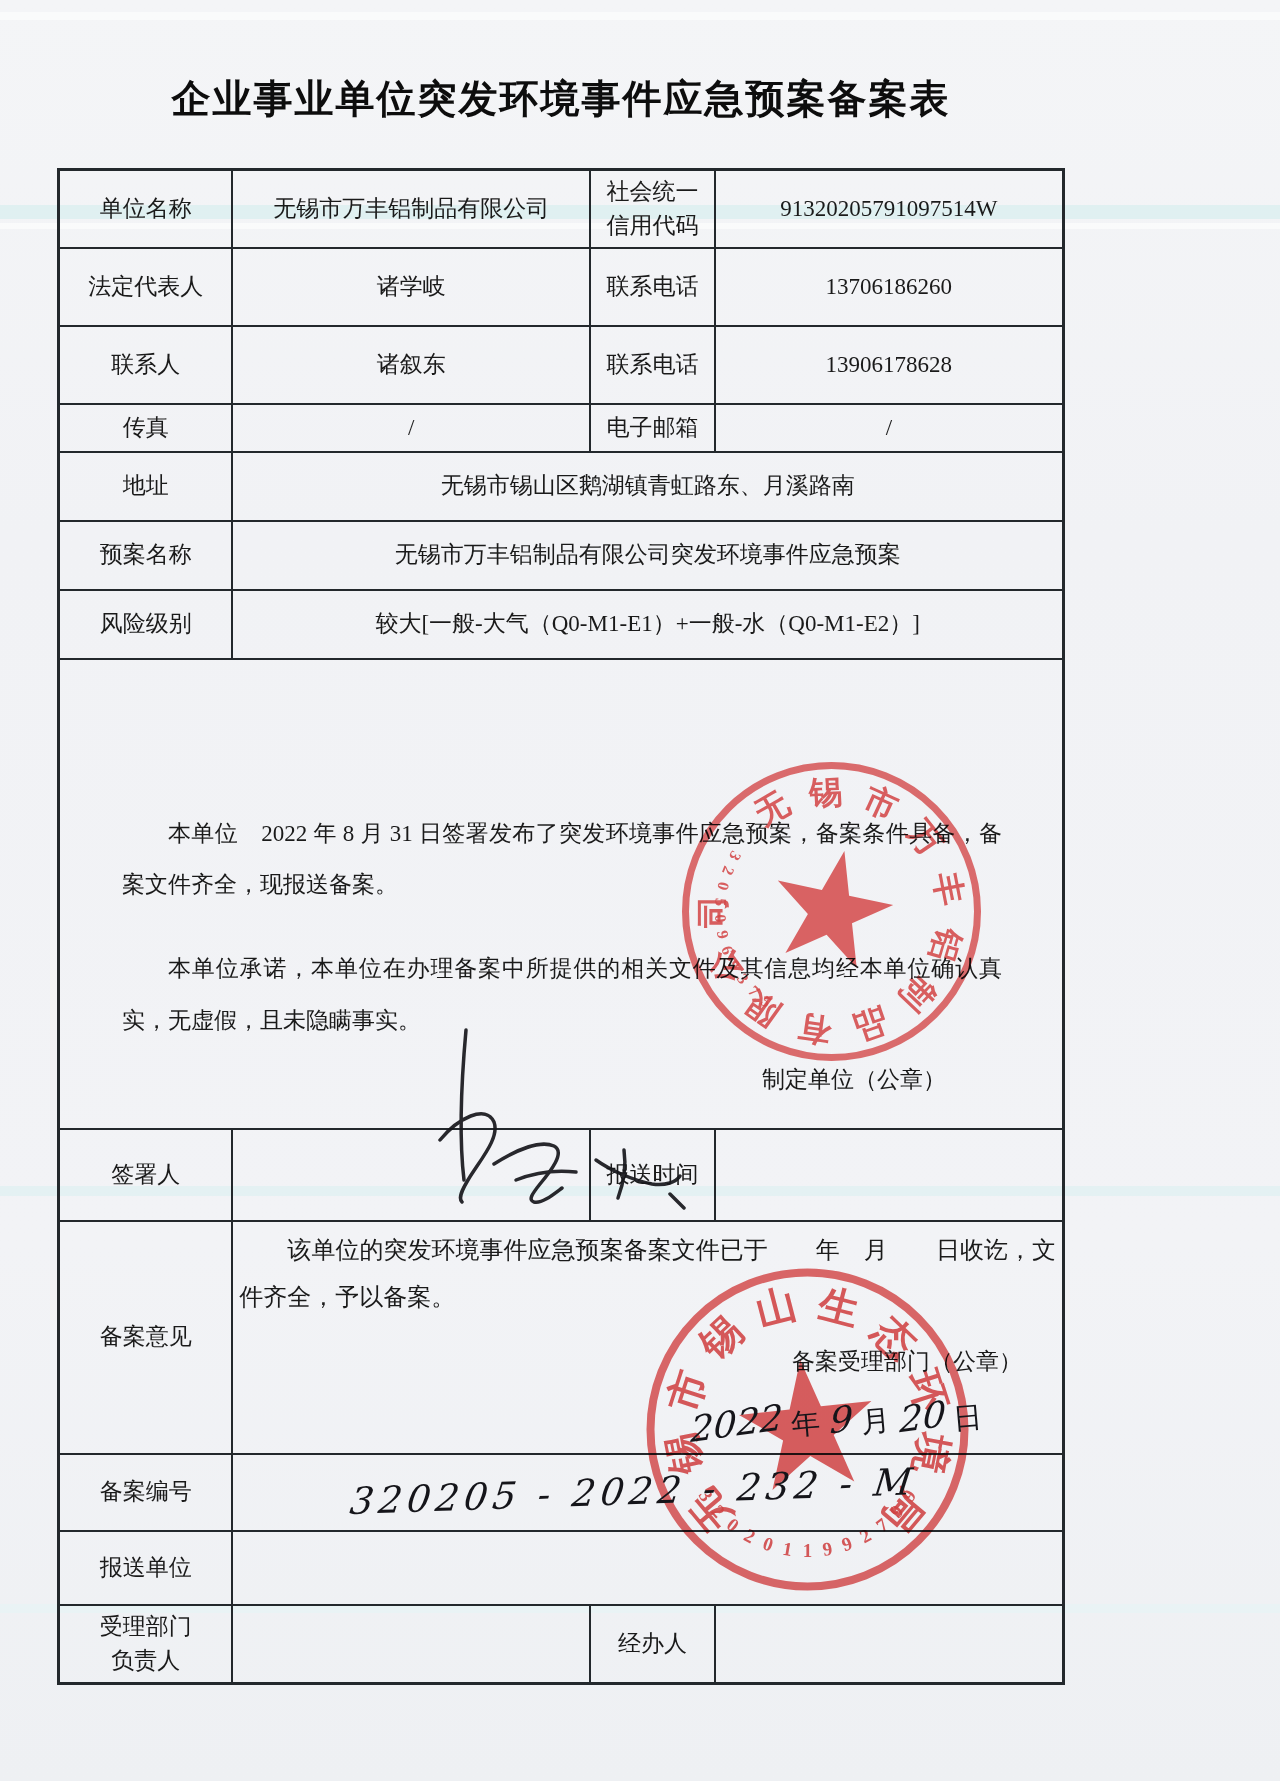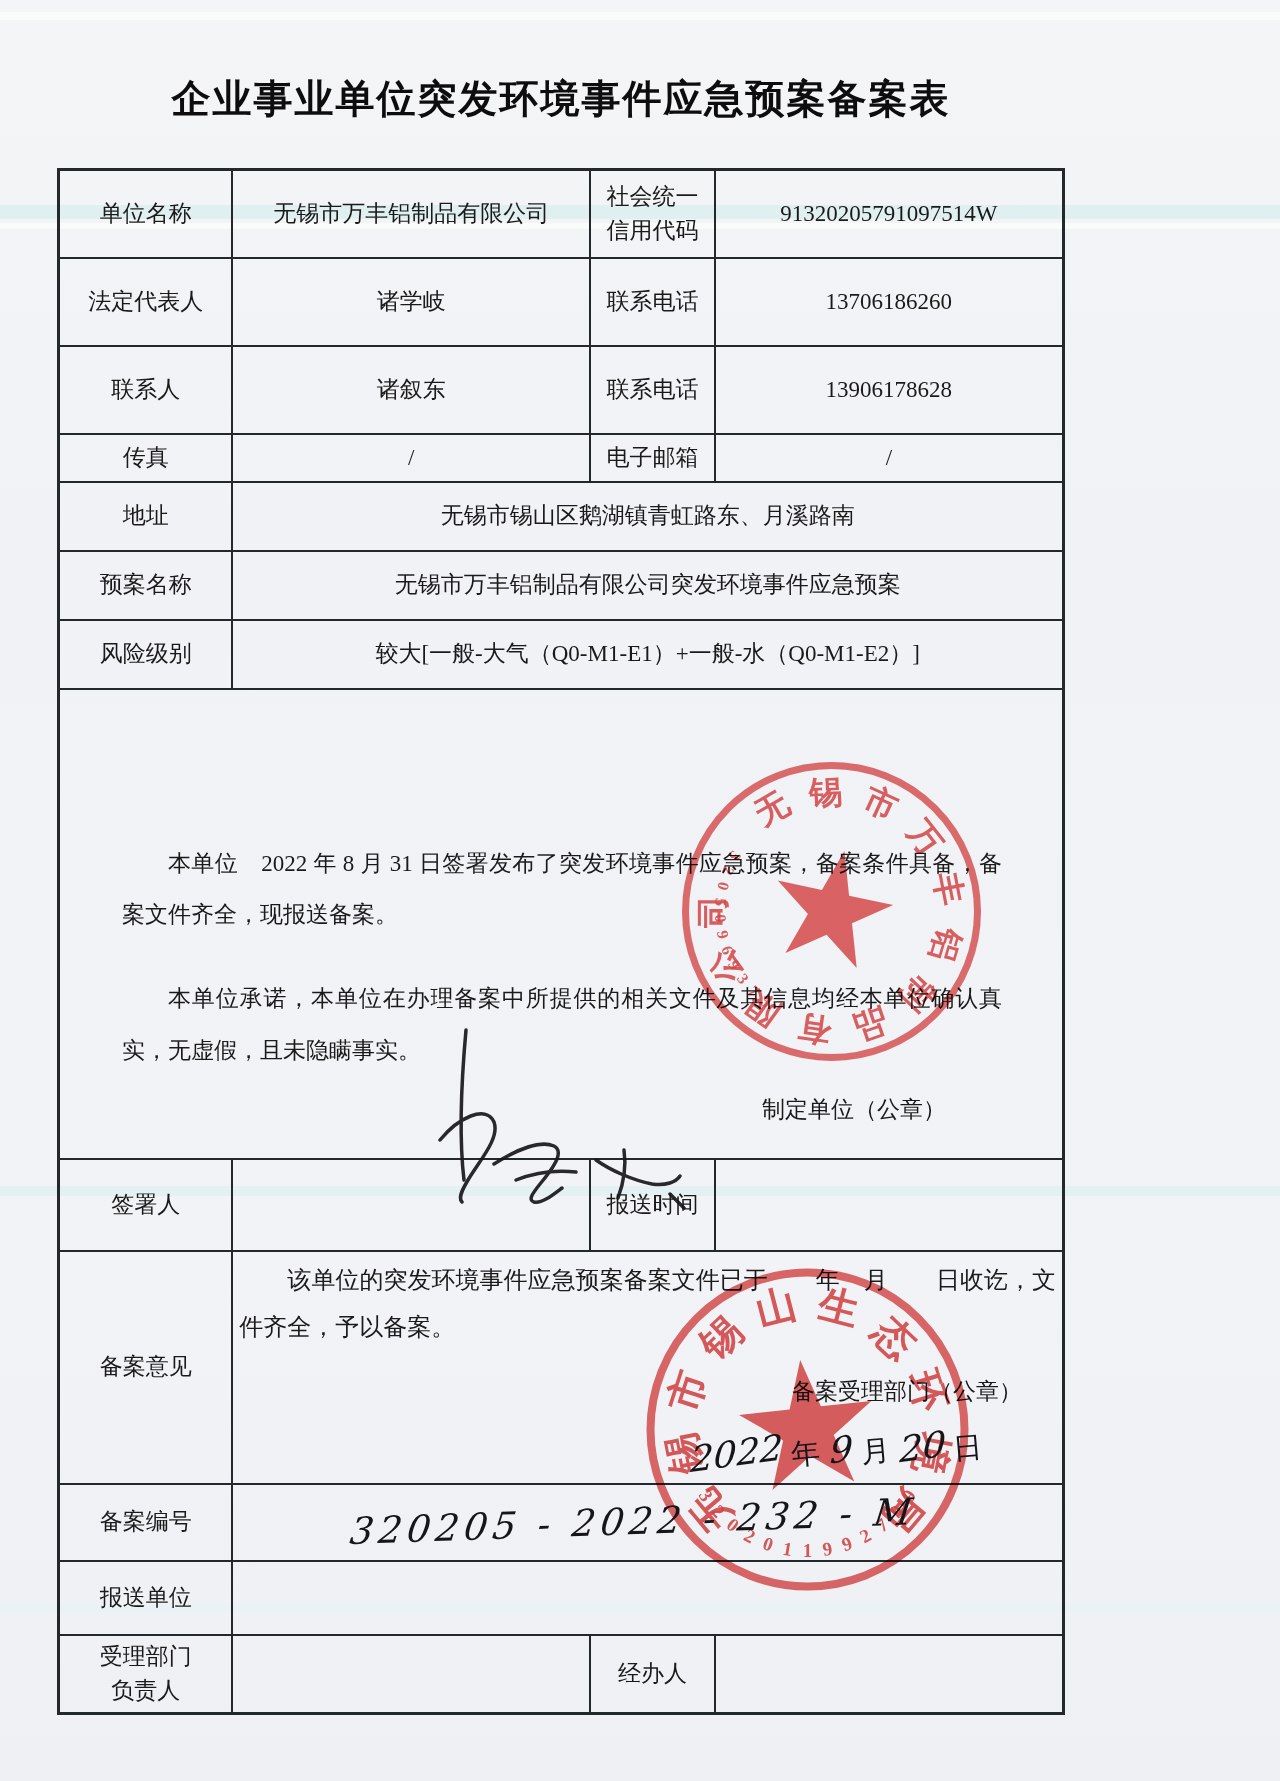--- a/index.html
+++ b/index.html
@@ -34,21 +34,21 @@
     background:transparent;
   }
   table.form td{
     border:2px solid #23282c;
     font-size:23px;line-height:1.45;
     vertical-align:middle;
     padding:4px 6px;
     text-align:center;
   }
   col.c1{width:17.3%;} col.c2{width:35.6%;} col.c3{width:12.4%;} col.c4{width:34.7%;}
-  tr.r-std{height:88px;} tr.r4{height:48px;} tr.r-mid{height:69px;}
+  tr.r-std{height:78px;} tr.r4{height:48px;} tr.r-mid{height:69px;}
   tr.r-decl{height:468px;} tr.r-sign{height:92px;} tr.r-opinion{height:233px;}
   tr.r-no{height:77px;} tr.r-unit{height:74px;} tr.r-head{height:79px;}
 
   td.decl-cell{vertical-align:top;text-align:left;padding:0;}
   .decl-inner{display:flex;flex-direction:column;height:460px;padding:128px 38px 40px 40px;box-sizing:border-box;}
   .decl-inner p{margin:16px;text-indent:2em;font-size:23px;line-height:2.26;text-align:justify;}
   .decl-caption{margin-top:auto;align-self:flex-end;margin-right:72px;font-size:23px;font-family:Liberation Serif, serif;}
 
   td.opinion-cell{vertical-align:top;text-align:left;padding:14px 24px 8px 42px;}
   .opinion-text{margin:0;text-indent:2em;font-size:24px;line-height:1.95;text-align:justify;}

